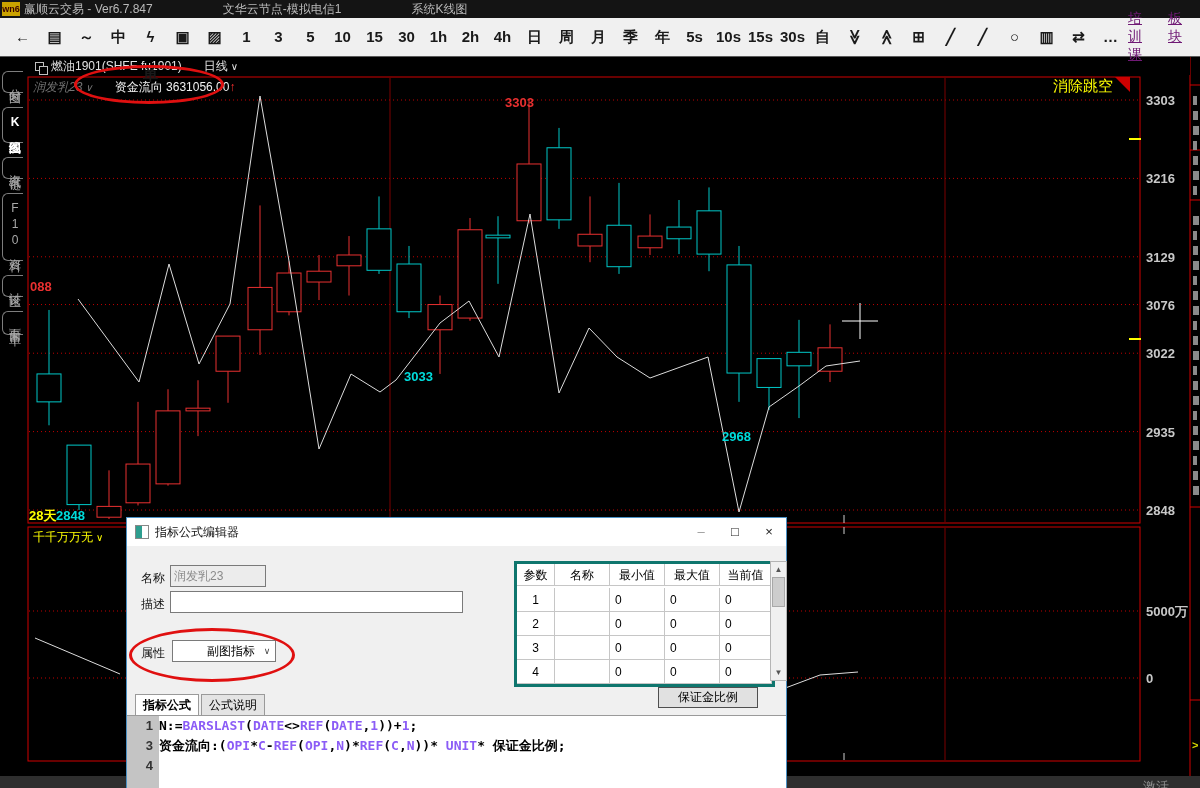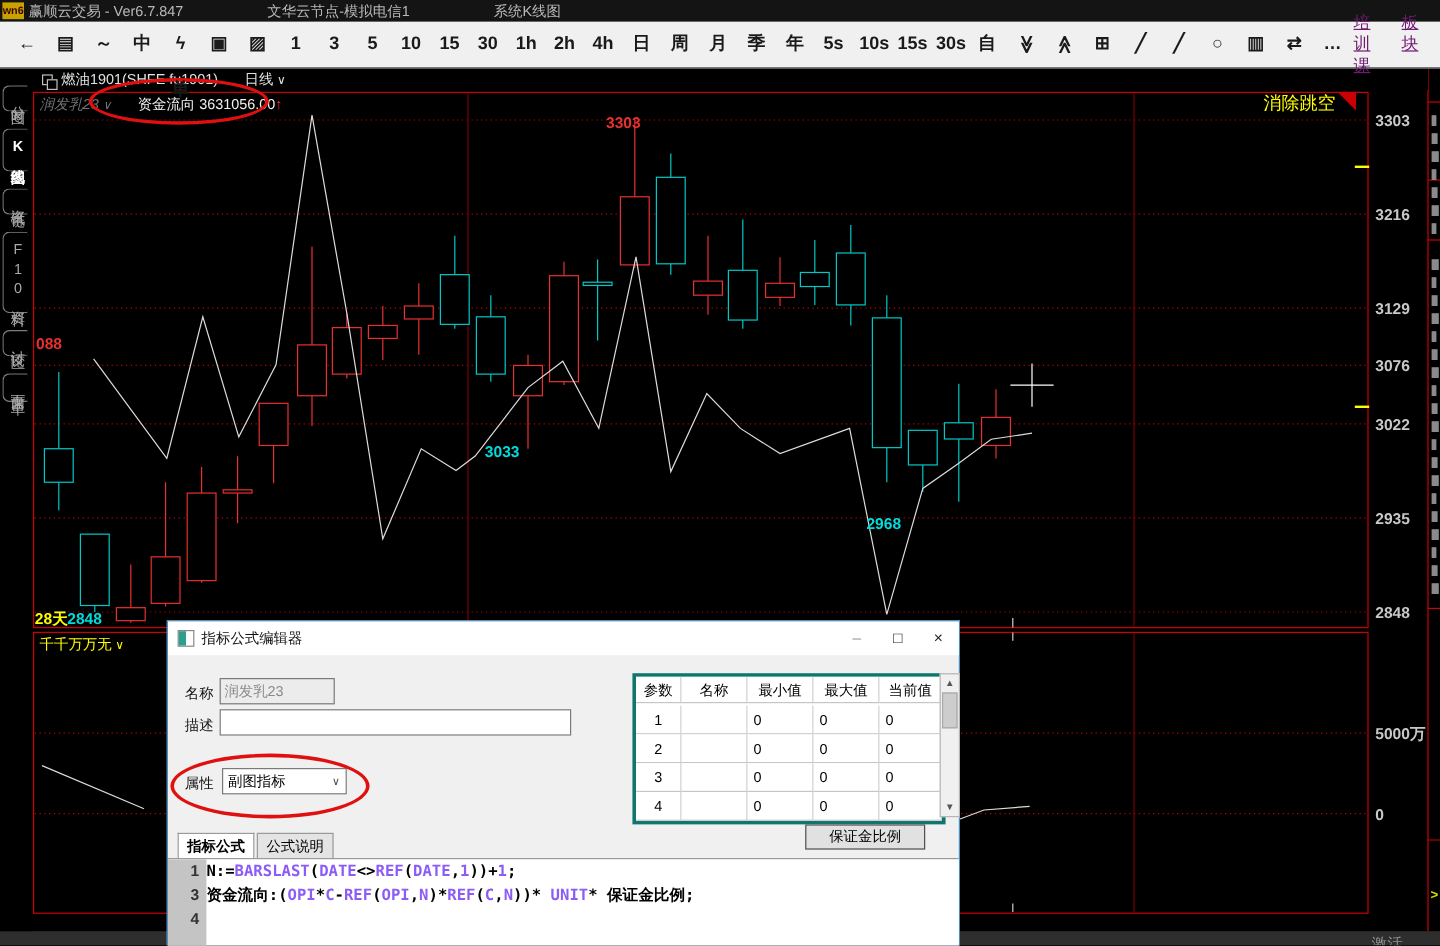--- a/index.html
+++ b/index.html
@@ -49,37 +49,37 @@
   .corner-tri{width:0;height:0;border-top:15px solid #cc0000;border-left:15px solid transparent;
               margin-left:2px;}
   .sub-label{position:absolute;left:33px;top:529px;z-index:3;color:#ffff00;font-size:12px;}
   
   .bottombar{position:absolute;left:0;top:776px;width:1200px;height:12px;background:#2e2e2e;z-index:2;}
   .bb-text{position:absolute;left:1143px;top:2px;color:#8f8f8f;font-size:13px;width:52px;
            height:10px;overflow:hidden;}
   
   #chart-svg{position:absolute;left:0;top:0;z-index:1;}
   
-  .dialog{position:absolute;left:139px;top:517px;width:661px;height:271px;background:#f0f0f0;
+  .dialog{position:absolute;left:126px;top:517px;width:661px;height:271px;background:#f0f0f0;
           border:1px solid #4a90c4;box-sizing:border-box;z-index:10;font-size:12px;color:#000;}
   .dlg-title{position:absolute;left:0;top:0;width:100%;height:28px;background:#fff;
              display:flex;align-items:center;}
   .dlg-icon{width:12px;height:12px;border:1px solid #888;background:#fff;margin:0 6px 0 8px;
             position:relative;}
   .dlg-icon::after{content:"";position:absolute;left:0;top:0;width:6px;height:12px;background:#2e9e8f;}
   .dlg-title-text{font-size:12px;color:#111;}
   .dlg-btns{margin-left:auto;display:flex;}
   .dlg-btn{width:34px;text-align:center;font-size:13px;line-height:26px;color:#222;cursor:pointer;}
   .dlg-btn.min{color:#999;}
   .dlg-label{position:absolute;font-size:12px;color:#111;}
   .dlg-input{position:absolute;border:1px solid #7a7a7a;background:#fff;font-size:12px;
              padding:0 3px;box-sizing:border-box;font-family:"Liberation Sans",sans-serif;}
   .dlg-input.disabled{background:#ececec;color:#8a8a8a;}
   .dropdown{position:absolute;border:1px solid #7a7a7a;background:#fff;display:flex;
-            align-items:center;box-sizing:border-box;}
+            align-items:center;box-sizing:border-box;padding-left:30px;}
   .dropdown .dd-text{flex:1;padding-left:4px;}
   .dropdown .dd-caret{width:16px;text-align:center;color:#444;font-size:9px;}
   .ellipse2{position:absolute;left:2px;top:110px;width:160px;height:48px;border:3px solid #e01010;
             border-radius:50%;pointer-events:none;z-index:5;}
   .ptable{position:absolute;left:387px;top:43px;display:grid;
           grid-template-columns:38px 55px 55px 55px 52px;grid-auto-rows:24px;
           border:3px solid #0f766e;background:#fff;}
   .ptable .hc{height:22px;line-height:22px;}
   .pcell{border-right:1px solid #c6c6c6;border-bottom:1px solid #c6c6c6;line-height:24px;
          padding-left:5px;font-size:12px;background:#fff;box-sizing:border-box;}

